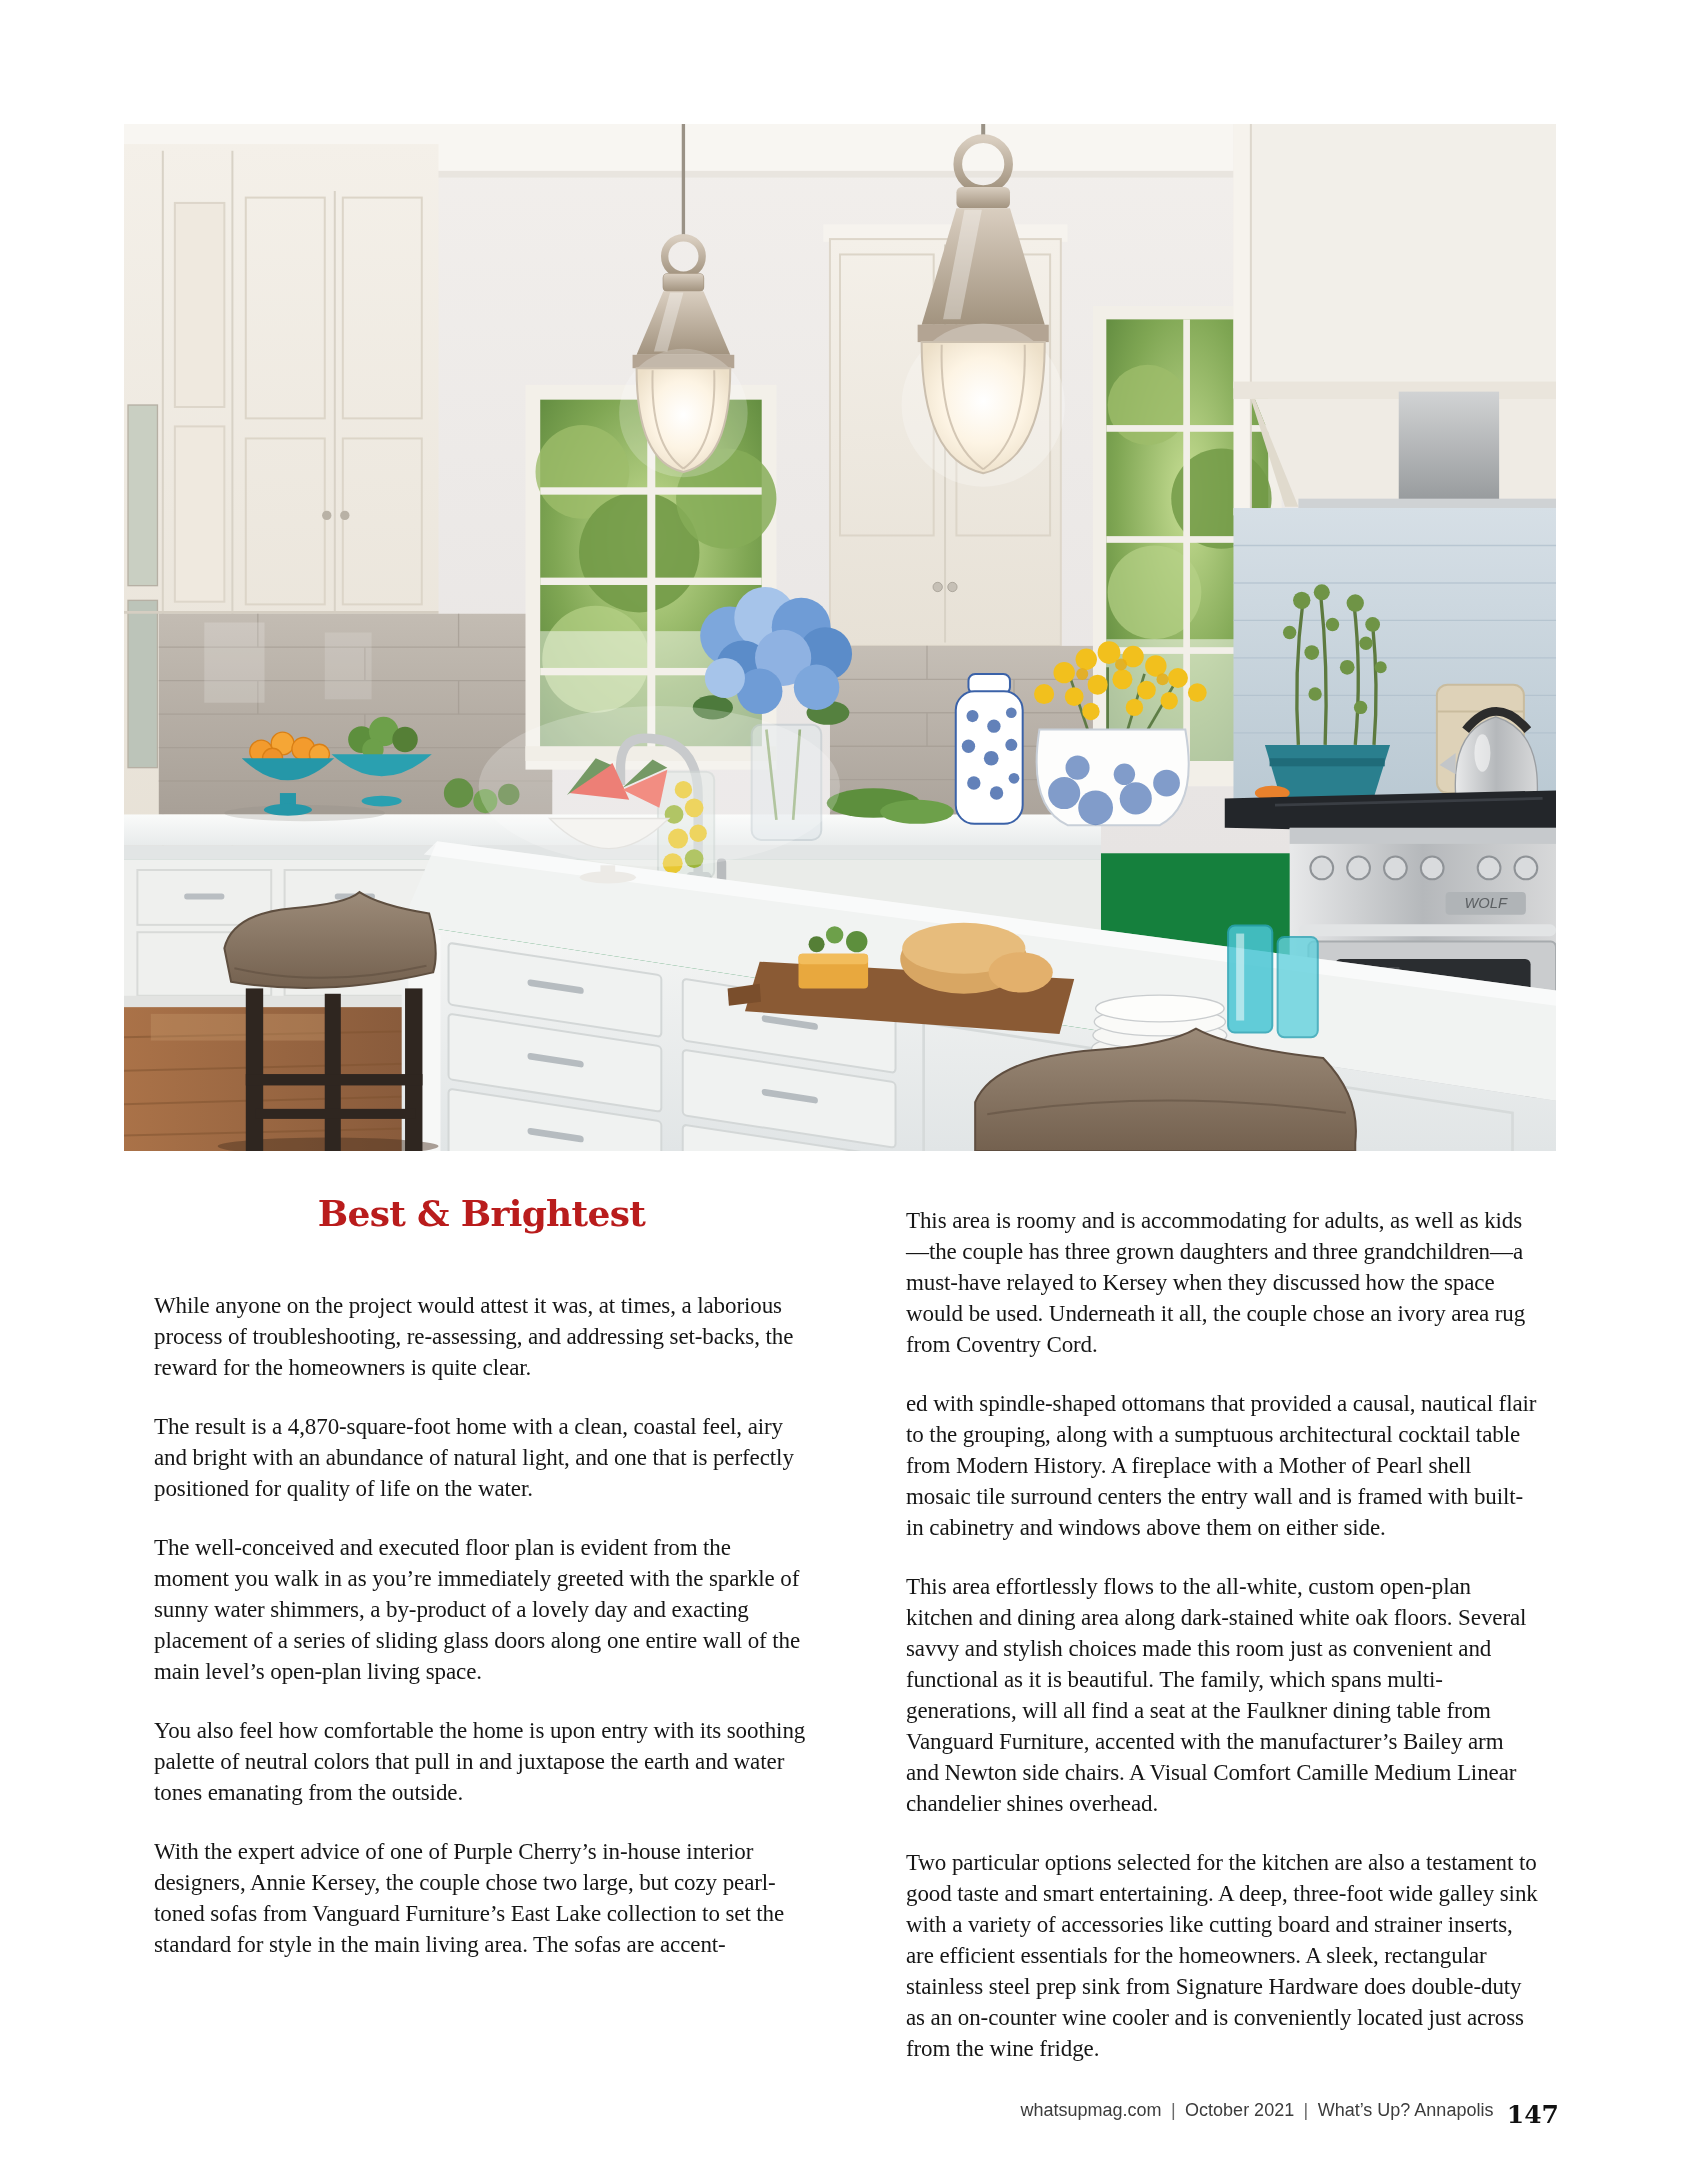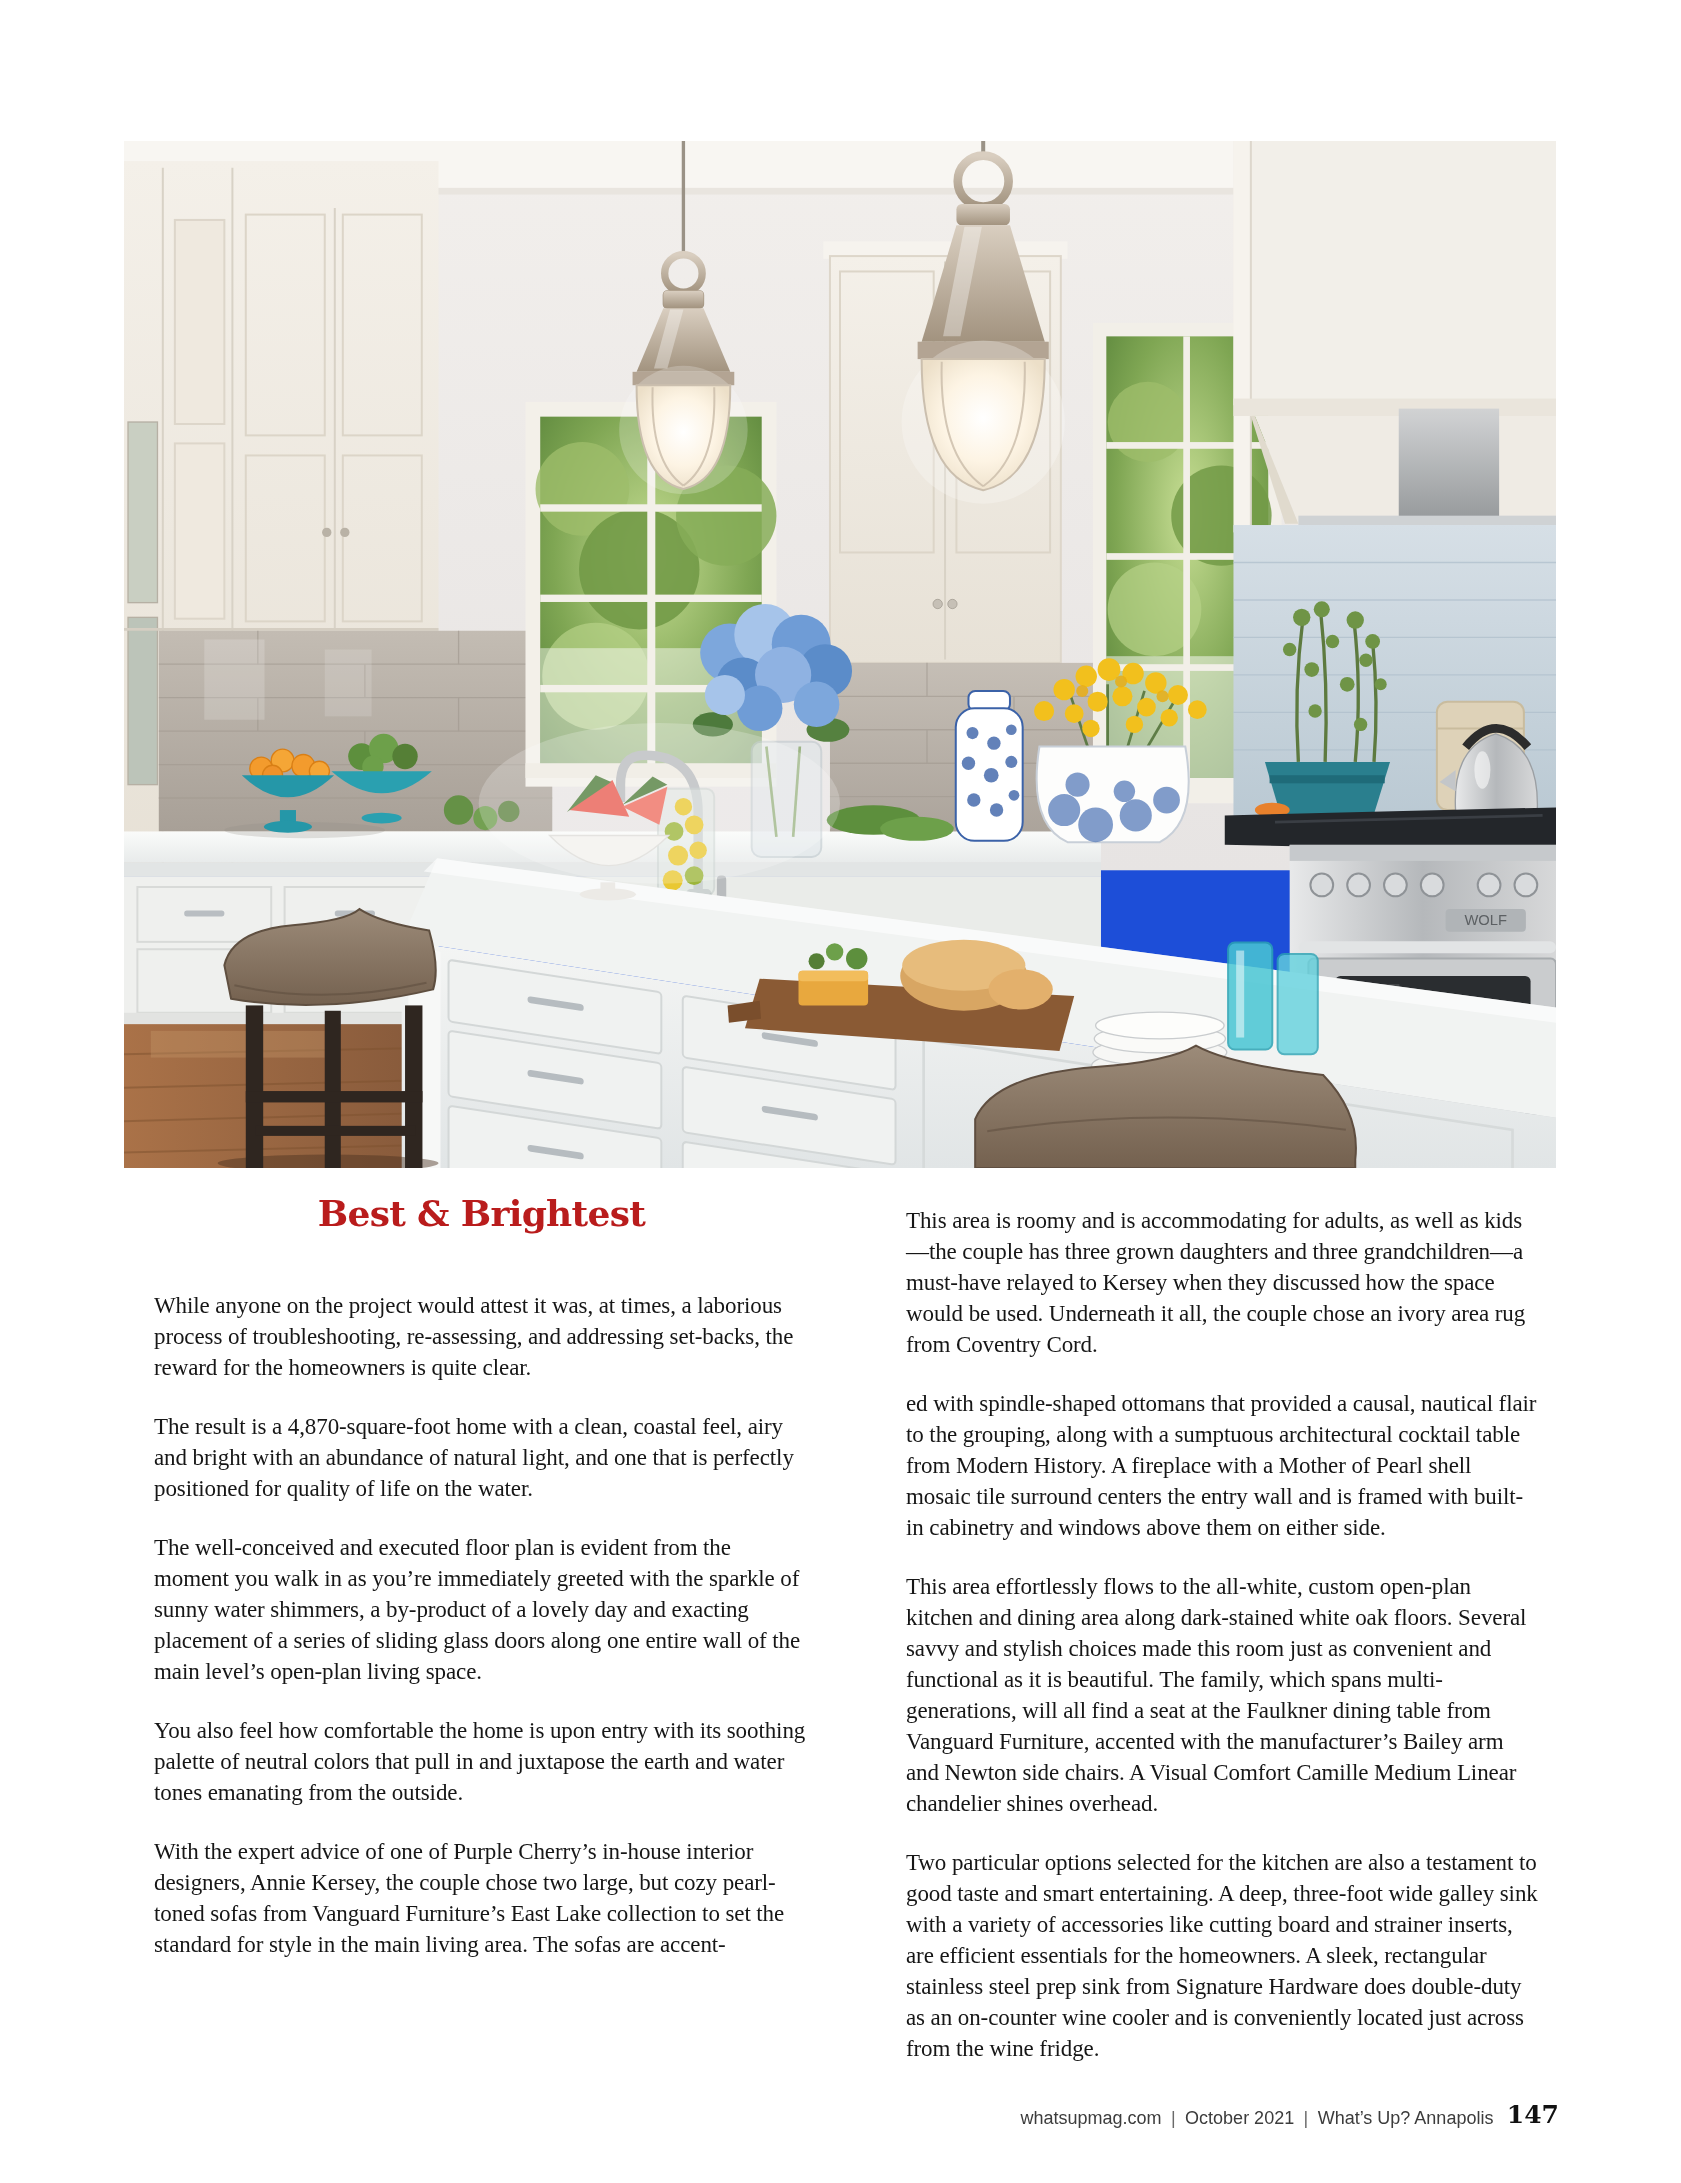--- a/index.html
+++ b/index.html
@@ -4,22 +4,22 @@
 <style>
   html,body{margin:0;padding:0;background:#888;}
   .page{
     position:relative;
     width:1681px;height:2183px;
     background:#ffffff;
     font-family:"Liberation Serif", serif;
     overflow:hidden;
   }
   .photo{
-    position:absolute;left:124px;top:141px;width:1432px;height:1027px;
-    overflow:hidden;background:#1d4ed8;
+    position:absolute;left:124px;top:124px;width:1432px;height:1027px;
+    overflow:hidden;background:#15803d;font-style:italic;
   }
   .photo svg{display:block;width:100%;height:100%;}
   .col{position:absolute;color:#161616;}
   .col-left{left:154px;top:1193px;width:655px;}
   .col-right{left:906px;top:1205px;width:632px;}
   .article-title{
     font-family:"DejaVu Serif", serif;
     font-weight:bold;
     font-size:36px;line-height:41px;
     letter-spacing:-0.7px;
@@ -27,21 +27,21 @@
     color:#b91c1c;
     margin:0 0 56px 0;
   }
   .body-par{
     font-size:23px;line-height:31px;
     margin:0 0 28px 0;
     letter-spacing:-0.1px;
   }
   .footer{
     position:absolute;right:122px;top:2100px;
-    display:flex;align-items:flex-end;gap:9.4px;
+    display:flex;align-items:flex-start;gap:9.4px;
     font-family:"Liberation Sans", sans-serif;
     font-size:18px;color:#3c3c3c;
   }
   .footer .sep{color:#6a6a6a;}
   .footer .pageno{
     font-family:"DejaVu Serif", serif;
     font-weight:bold;font-size:25px;color:#111;margin-left:4px;
   }
 </style>
 </head>

